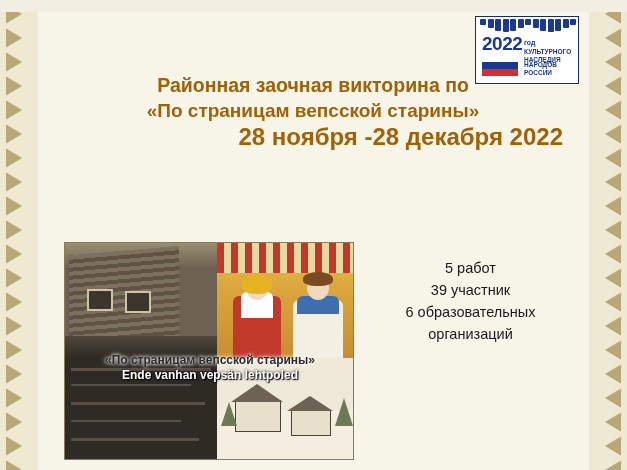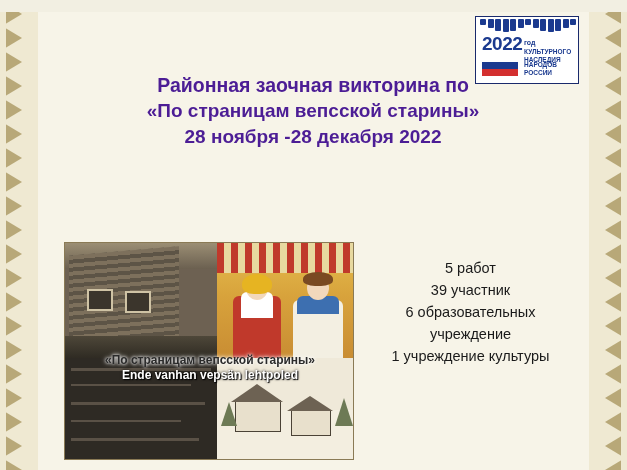--- a/index.html
+++ b/index.html
@@ -141,24 +141,24 @@
     top: 60px;
     width: 500px;
     text-align: center;
     color: #1f1a0e;
   }
   .title-line {
     font-size: 19.5px;
     font-weight: bold;
     line-height: 26px;
     font-family: "Liberation Sans", sans-serif;
-    color: #4c1d95;
+    color: #a16207;
   }
   .title-line.l3, .title-line.l4 { font-size: 19px; }
-  .title-line.l5 { font-size: 19px; }
+  .title-line.l5 { font-size: 24px; text-align: right; }
   
   .collage {
     position: absolute;
     left: 26px;
     top: 230px;
     width: 290px;
     height: 218px;
     border: 1px solid #8a7a55;
     box-sizing: border-box;
     overflow: hidden;
@@ -390,18 +390,17 @@
       <div class="collage-caption">
         <div class="cap1">«По страницам вепсской старины»</div>
         <div class="cap2">Ende vanhan vepsän lehtpoled</div>
       </div>
     </div>
 
     <div class="stats">
       <div class="stat-line">5 работ</div>
       <div class="stat-line">39 участник</div>
       <div class="stat-line">6 образовательных</div>
-      <div class="stat-line">учреждение</div>
-      <div class="stat-line">1 учреждение культуры</div>
+      <div class="stat-line">организаций</div>
     </div>
 
   </div>
 </div>
 
 </body></html>

